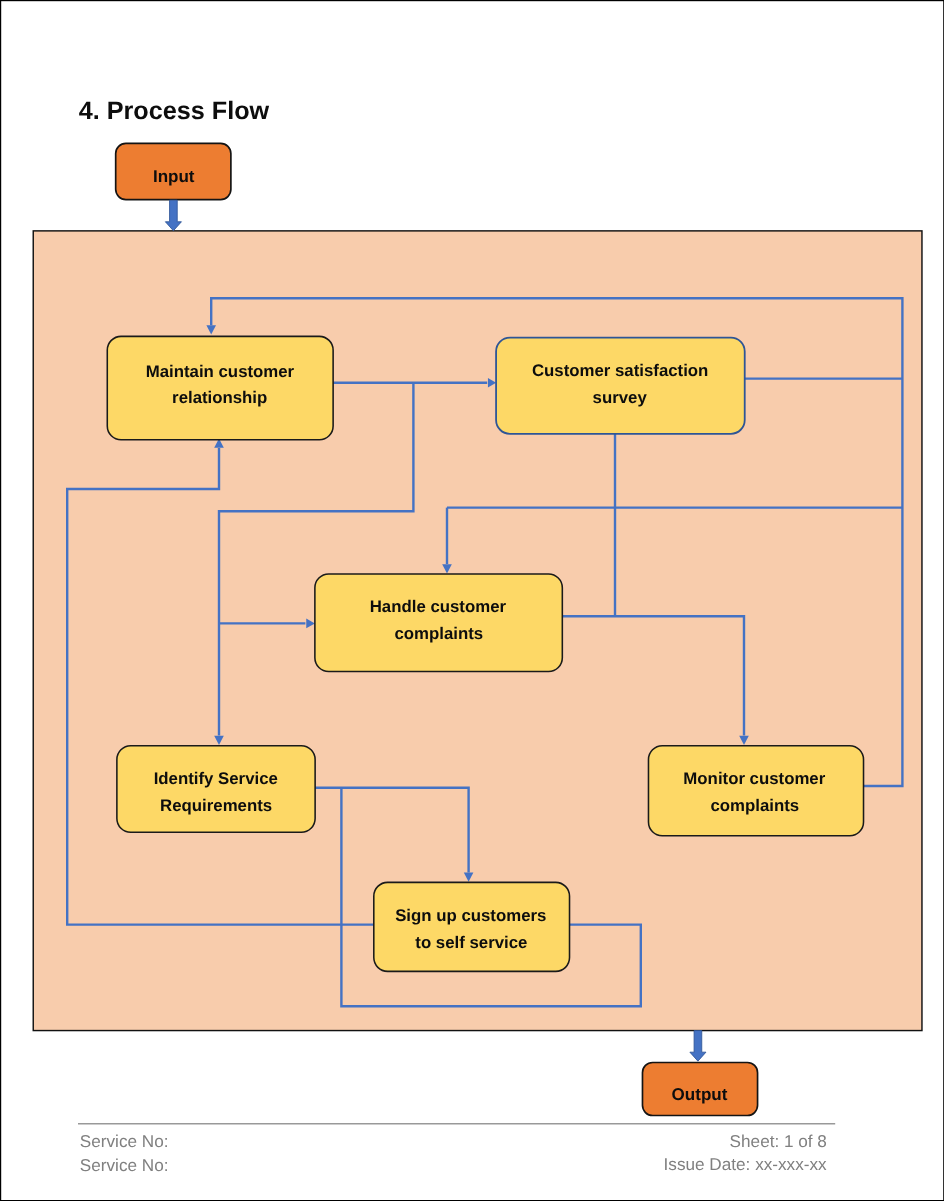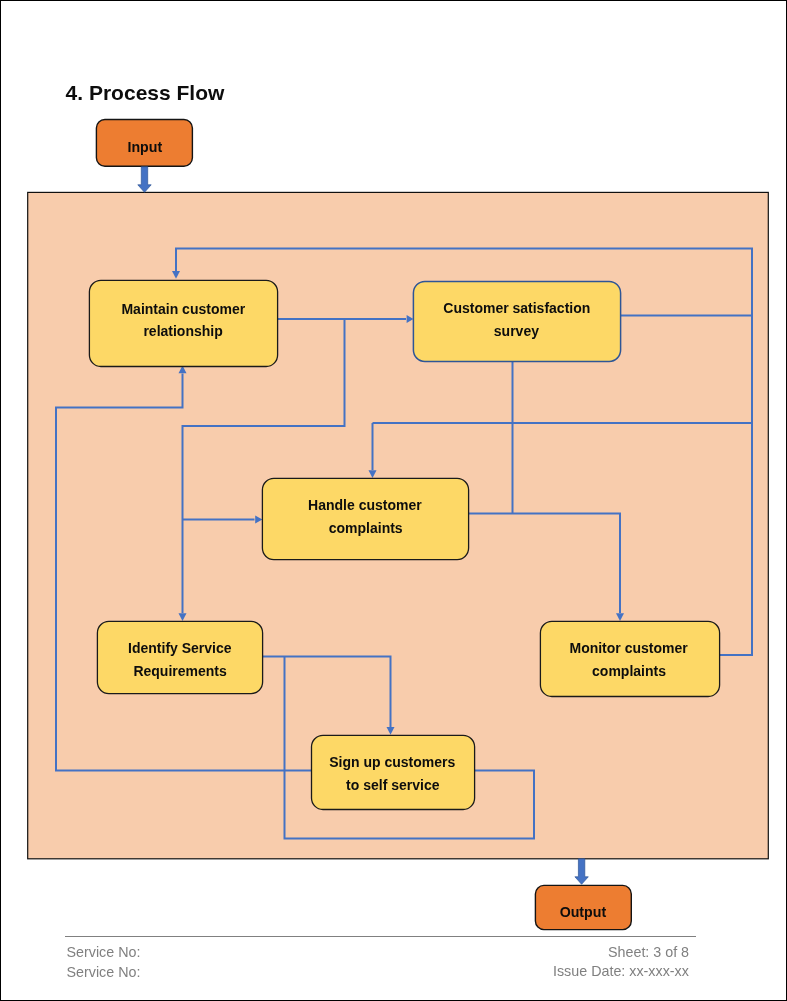--- a/index.html
+++ b/index.html
@@ -96,15 +96,15 @@
       <text x="629" y="676">complaints</text>
       <text x="392.3" y="767.2">Sign up customers</text>
       <text x="392.8" y="790.1">to self service</text>
       <text x="582.9" y="916.5" font-size="14.2">Output</text>
     </g>
   </svg>
 
   <div id="footer-rule"></div>
   <div class="f" id="f-doc">Service No:</div>
   <div class="f" id="f-rev">Service No:</div>
-  <div class="f" id="f-sheet">Sheet: 3 of 8</div>
+  <div class="f" id="f-sheet">Sheet: 1 of 8</div>
   <div class="f" id="f-issue">Issue Date: xx-xxx-xx</div>
 </div>
 
 </body></html>

